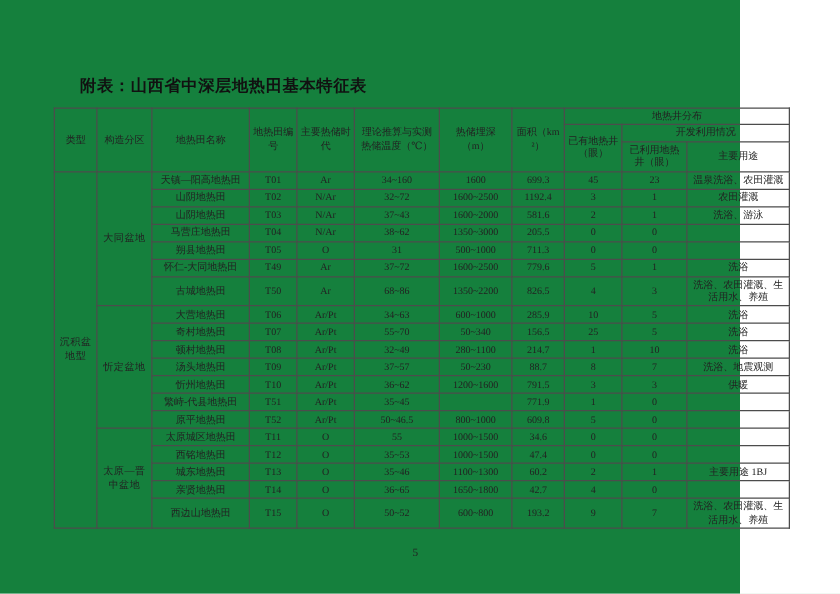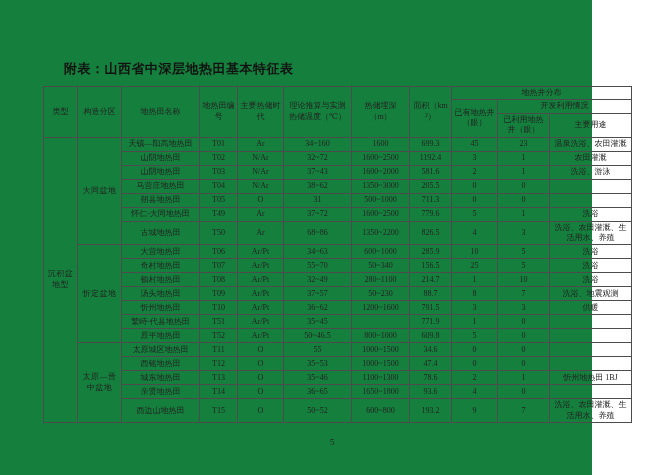--- a/index.html
+++ b/index.html
@@ -282,32 +282,32 @@
           <td>0</td>
           <td>0</td>
           <td class="use-cell"></td>
         </tr>
         <tr>
           <td>城东地热田</td>
           <td>T13</td>
           <td>O</td>
           <td>35~46</td>
           <td>1100~1300</td>
-          <td>78.6</td>
+          <td>60.2</td>
           <td>2</td>
           <td>1</td>
-          <td class="use-cell">忻州地热田 1BJ</td>
+          <td class="use-cell">主要用途 1BJ</td>
         </tr>
         <tr>
           <td>亲贤地热田</td>
           <td>T14</td>
           <td>O</td>
           <td>36~65</td>
           <td>1650~1800</td>
-          <td>93.6</td>
+          <td>42.7</td>
           <td>4</td>
           <td>0</td>
           <td class="use-cell"></td>
         </tr>
         <tr>
           <td>西边山地热田</td>
           <td>T15</td>
           <td>O</td>
           <td>50~52</td>
           <td>600~800</td>

